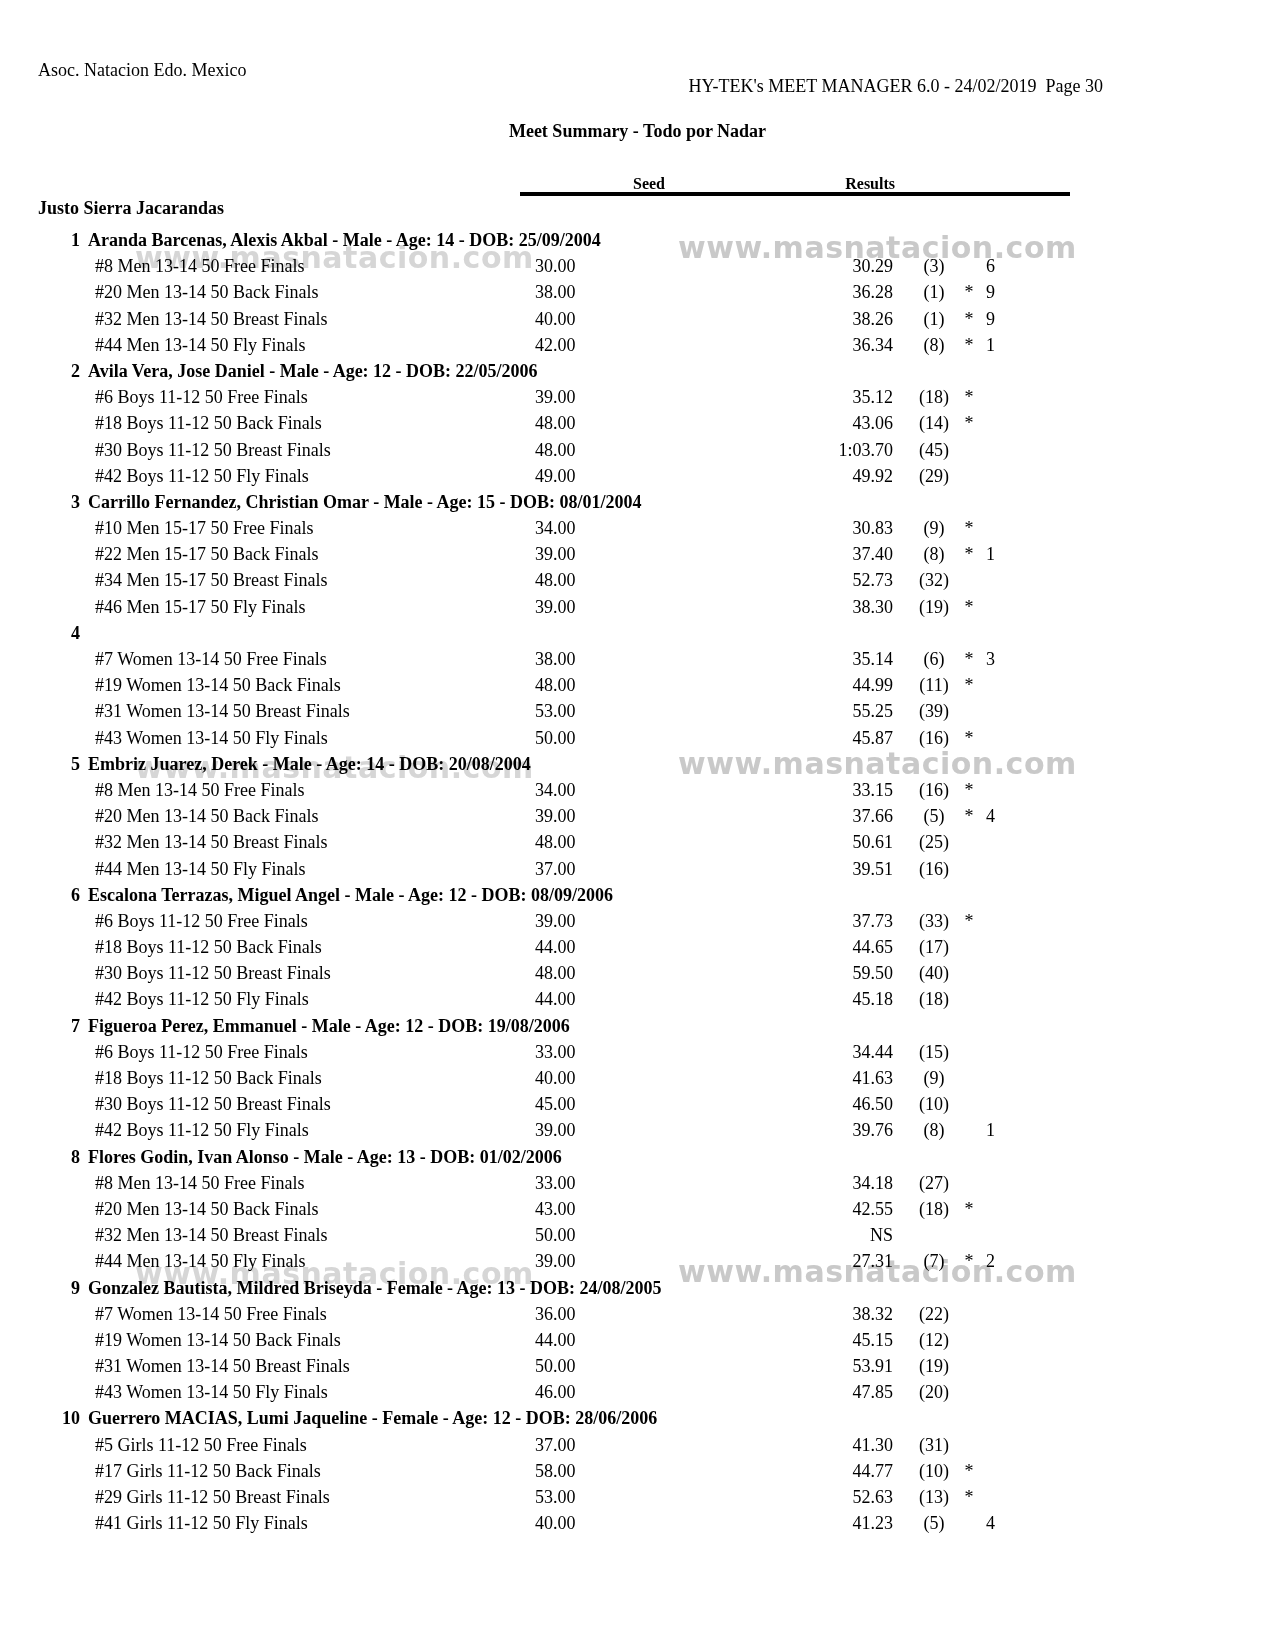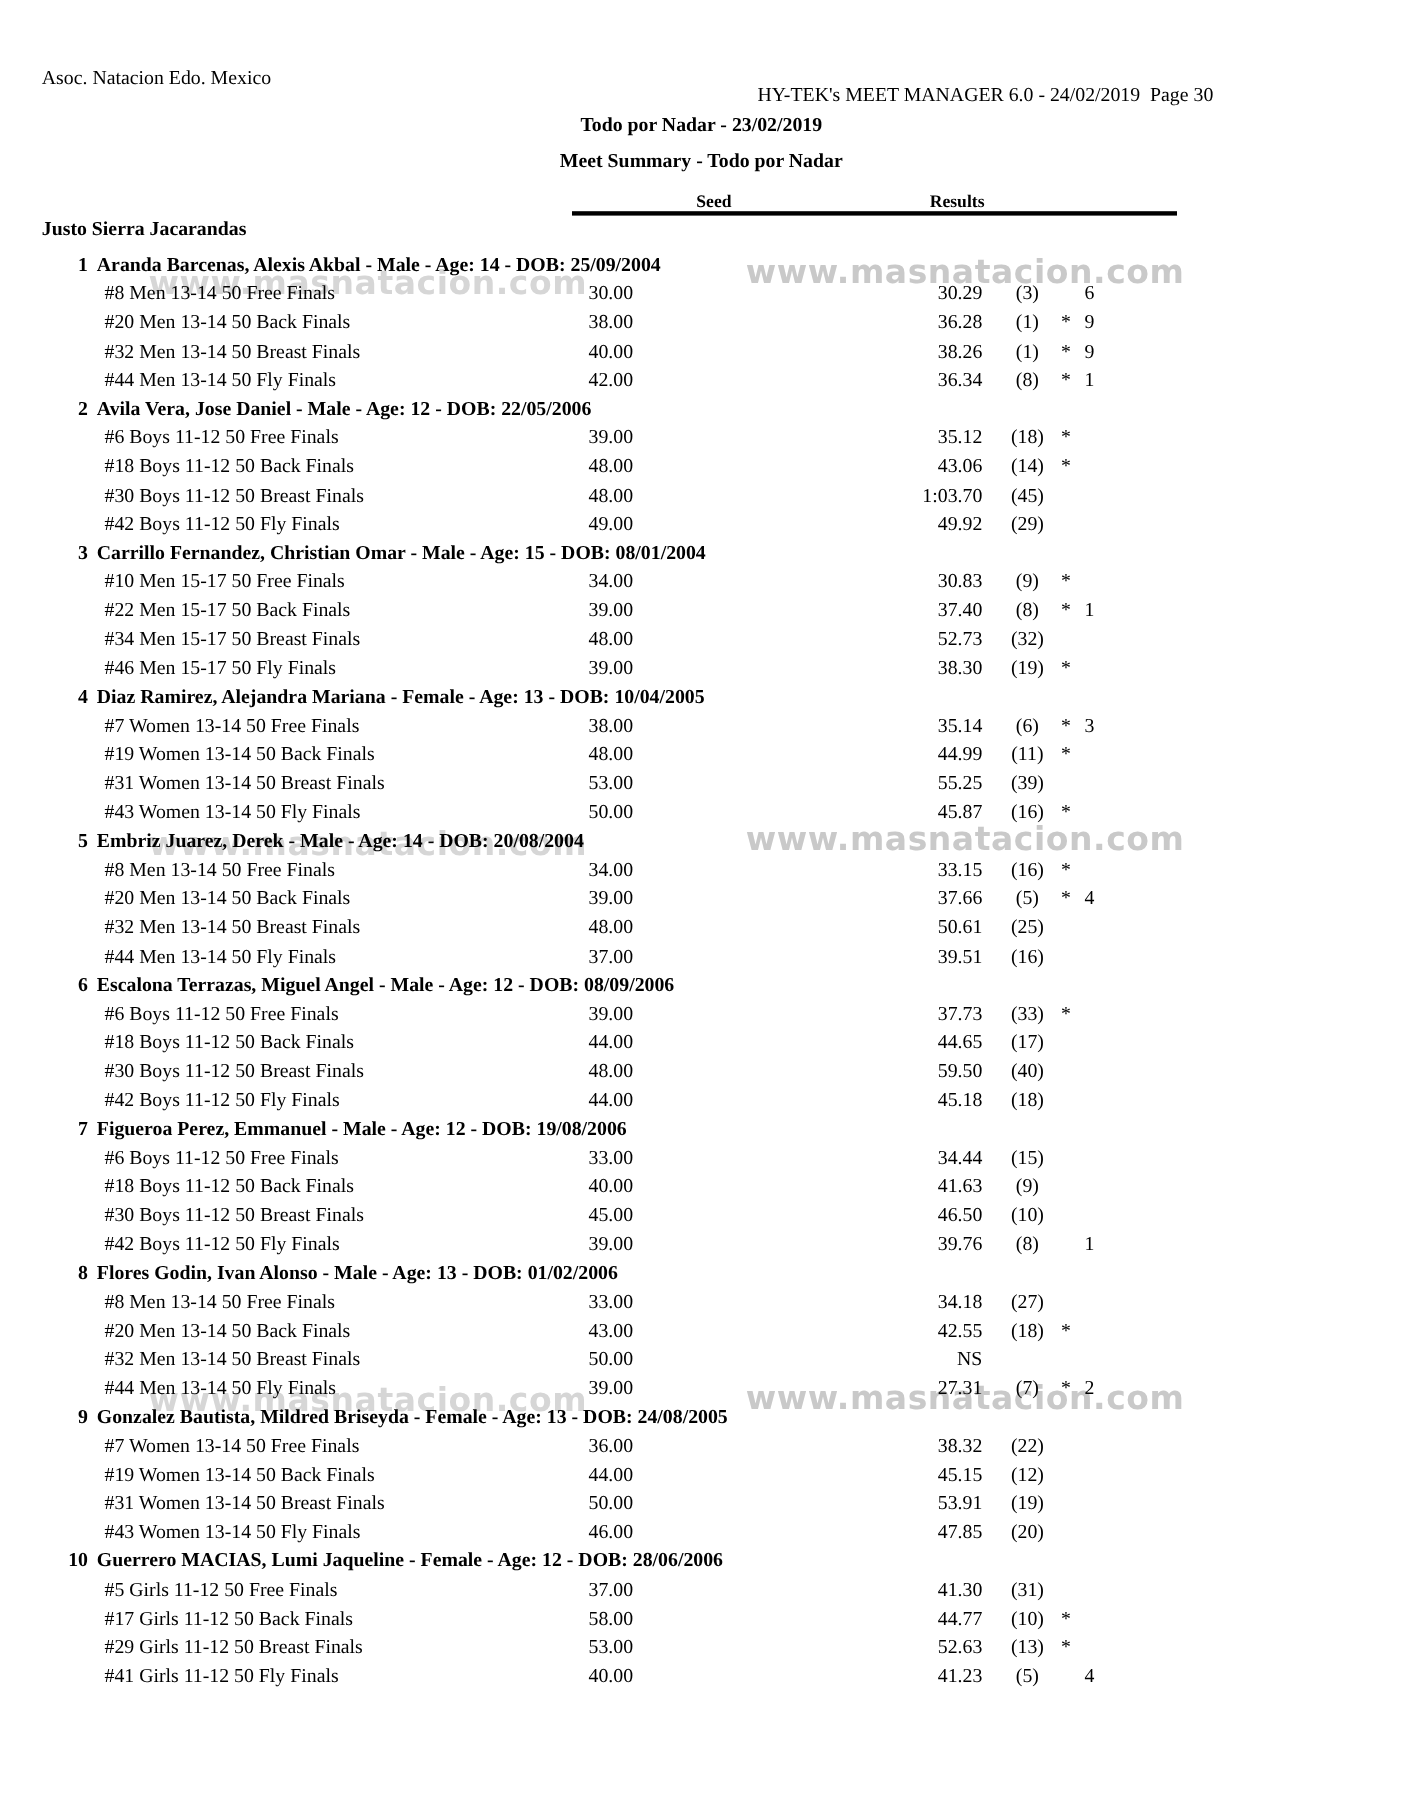--- a/index.html
+++ b/index.html
@@ -6,21 +6,21 @@
   html,body{margin:0;padding:0;background:#fff}
   .page{position:relative;width:1275px;height:1650px;background:#fff;overflow:hidden;
         font-family:"Liberation Serif","DejaVu Serif",serif;color:#000}
   .abs{position:absolute}
   .b{font-weight:bold}
   .hdr{font-size:18px;white-space:pre}
   .hdr-left{left:38px;top:60px}
   .hdr-right{right:172px;top:76px}
   .title-line{left:0;width:1275px;text-align:center;font-size:18px;font-weight:bold;white-space:pre}
   .title1{top:103px}
-  .title2{top:136px}
+  .title2{top:121px}
   .col-label{top:175px;font-size:16px;font-weight:bold;text-align:right}
   .seed-label{left:595px;width:70px}
   .results-label{left:800px;width:95px}
   .rule{left:520px;top:192px;width:550px;height:4px;background:#000}
   .team{left:38px;top:198px;font-size:18px;font-weight:bold}
   .list{left:0;top:227px;width:1275px}
   .row{position:relative;height:26.2px;line-height:26.2px;font-size:18px;white-space:nowrap}
   .row span{position:absolute;top:0}
   .num{left:40px;width:40px;text-align:right}
   .nm{left:88px}
@@ -42,21 +42,20 @@
 
   <span class="wm wm-l" style="left:135px;top:240px">www.masnatacion.com</span>
   <span class="wm wm-r" style="left:678px;top:230px">www.masnatacion.com</span>
   <span class="wm wm-l" style="left:135px;top:750px">www.masnatacion.com</span>
   <span class="wm wm-r" style="left:678px;top:746px">www.masnatacion.com</span>
   <span class="wm wm-l" style="left:135px;top:1256px">www.masnatacion.com</span>
   <span class="wm wm-r" style="left:678px;top:1254px">www.masnatacion.com</span>
 
   <span class="abs hdr hdr-left">Asoc. Natacion Edo. Mexico</span>
   <span class="abs hdr hdr-right">HY-TEK's MEET MANAGER 6.0 - 24/02/2019  Page 30</span>
-  <div class="abs title-line title1">Todo por Nadar - 23/02/2019</div>
   <div class="abs title-line title2">Meet Summary - Todo por Nadar</div>
 
   <span class="abs col-label seed-label">Seed</span>
   <span class="abs col-label results-label">Results</span>
   <div class="abs rule"></div>
 
   <div class="abs team">Justo Sierra Jacarandas</div>
 
   <div class="abs list" id="list">
       <div class="swimmer-block">
@@ -169,21 +168,20 @@
           <span class="sd">39.00</span>
           <span class="rs">38.30</span>
           <span class="pl">(19)</span>
           <span class="st">*</span>
           <span class="pt"></span>
         </div>
       </div>
       <div class="swimmer-block">
         <div class="row b">
           <span class="num">4</span>
-          <span class="nm">Diaz Ramirez, Alejandra Mariana - Female - Age: 13 - DOB: 10/04/2005</span>
         </div>
         <div class="row">
           <span class="ev">#7 Women 13-14 50 Free Finals</span>
           <span class="sd">38.00</span>
           <span class="rs">35.14</span>
           <span class="pl">(6)</span>
           <span class="st">*</span>
           <span class="pt">3</span>
         </div>
         <div class="row">

